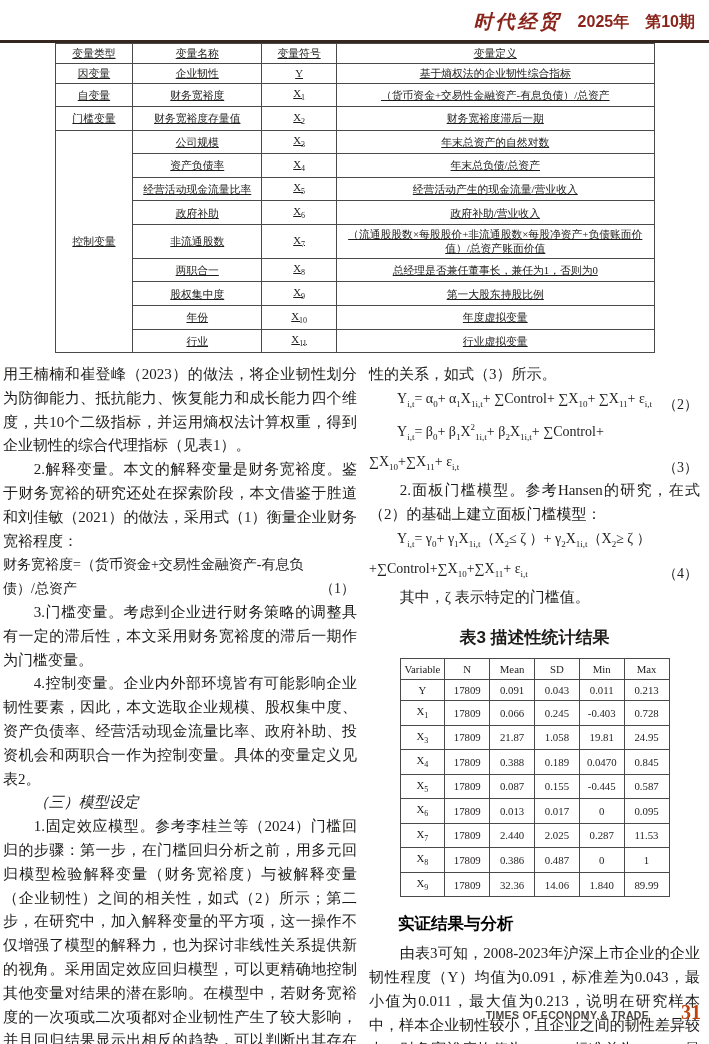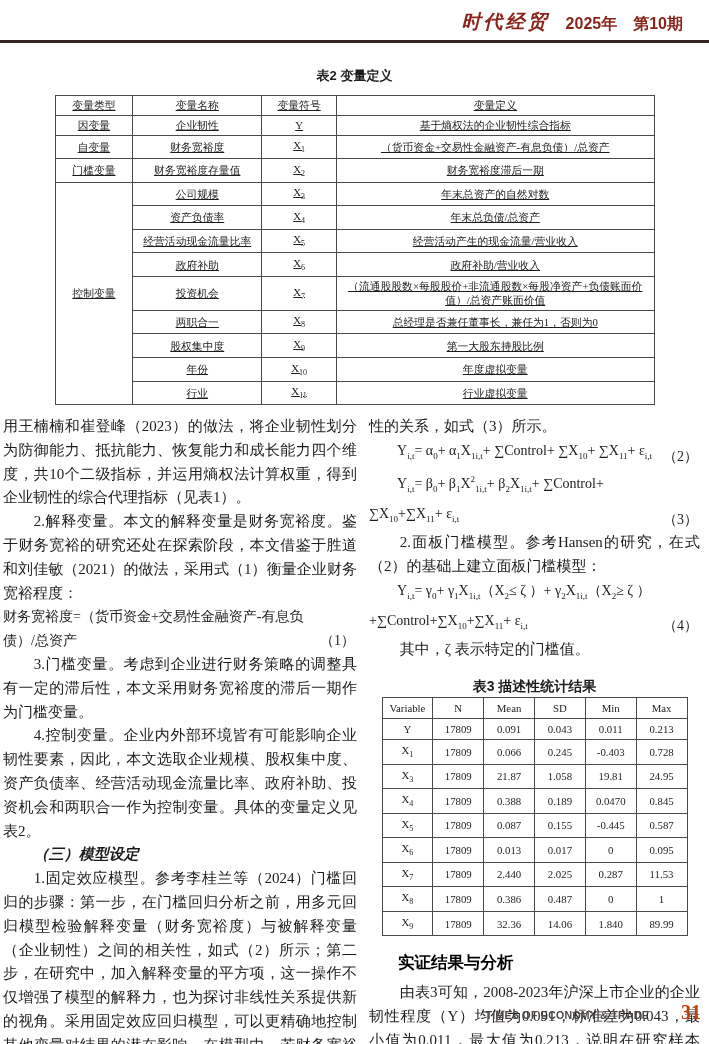--- a/index.html
+++ b/index.html
@@ -2,66 +2,65 @@
 <html><head>
 <meta charset="utf-8">
 <style>
   html,body{margin:0;padding:0;background:#e8e8e8;}
   .page{
     width:709px;height:1044px;background:#ffffff;position:relative;
     font-family:"Liberation Serif","DejaVu Serif",serif;color:#1e1c1b;
     box-sizing:border-box;overflow:hidden;
   }
   
-  .hdr{display:flex;justify-content:flex-end;align-items:flex-end;gap:16px;padding:9px 26px 3px 0;}
+  .hdr{display:flex;justify-content:flex-end;align-items:center;gap:16px;padding:9px 14px 3px 0;}
   .journal-logo{font-weight:bold;font-style:italic;font-size:19px;letter-spacing:3px;color:#8a251c;}
   .issue{font-family:"Liberation Sans","DejaVu Sans",sans-serif;font-weight:bold;font-size:16px;color:#8a251c;}
   .rule{height:2.5px;background:#35261f;margin:2px 0 0 0;}
   
   .t2-title{text-align:center;font-family:"Liberation Sans","DejaVu Sans",sans-serif;font-weight:bold;font-size:13px;margin:24px 0 10px 0;}
   table.t2{width:600px;margin:0 auto;border-collapse:collapse;font-size:10.8px;table-layout:fixed;}
   .t2 th,.t2 td{border:1px solid #4a4a4a;text-align:center;vertical-align:middle;padding:2.5px 4px;font-weight:normal;line-height:1.3;word-break:break-all;text-decoration:underline;}
   .t2 col.c1{width:13%;} .t2 col.c2{width:21.5%;} .t2 col.c3{width:12.5%;} .t2 col.c4{width:53%;}
   
   .cols{display:flex;gap:12px;padding:10px 6px 0 3px;}
   .colL{width:354px;flex:none;}
   .colR{width:331px;flex:none;}
   .cols p{margin:0;text-align:justify;font-size:15px;line-height:23.8px;}
   .ind{text-indent:2.05em;}
-  .kaiti{font-style:italic;font-weight:700;}
+  .kaiti{font-style:italic;font-weight:400;}
   .formula{position:relative;font-size:14px;line-height:23.8px;text-align:left;margin:0;padding-right:34px;}
   .formula.findent{text-indent:2em;}
   .formula .fnum{position:absolute;right:2px;bottom:0;text-indent:0;}
   .formula sub,.formula sup{font-size:9px;}
   .t2 sub,.t3 sub{font-size:8px;}
   
   .sec-h{font-family:"Liberation Sans","DejaVu Sans",sans-serif;font-weight:bold;font-size:16.5px;text-indent:1.75em;margin:16px 0 7px 0;color:#000000;}
   .sub-h{font-size:14.6px;line-height:23.8px;text-indent:2.05em;margin:0;}
   
-  .t3-title{text-align:center;font-family:"Liberation Sans","DejaVu Sans",sans-serif;font-weight:bold;font-size:14px;margin:16px 0 1px 0;}
-  table.t3{width:306px;margin:0 auto;border-collapse:collapse;font-size:10.8px;table-layout:fixed;}
+  .t3-title{text-align:center;font-family:"Liberation Sans","DejaVu Sans",sans-serif;font-weight:bold;font-size:17px;margin:16px 0 9px 0;}
+  table.t3{width:270px;margin:0 auto;border-collapse:collapse;font-size:10.8px;table-layout:fixed;}
   .t3 th,.t3 td{border:1px solid #4a4a4a;text-align:center;padding:3px 2px;font-weight:normal;line-height:1.3;}
   
   .footer{position:absolute;bottom:20px;right:8px;display:flex;align-items:baseline;gap:32px;}
   .footer-en{font-family:"Liberation Sans","DejaVu Sans",sans-serif;font-weight:bold;font-size:10.5px;color:#4d4744;letter-spacing:0.3px;}
   .footer-page{font-family:Liberation Serif, serif;font-weight:bold;font-size:20px;color:#c2410c;}
 </style>
 </head>
 <body>
 
 <div class="page">
 
   <div class="hdr">
     <span class="journal-logo">时代经贸</span>
     <span class="issue">2025年</span>
     <span class="issue">第10期</span>
   </div>
   <div class="rule"></div>
 
-  <div class="t2-title">表2  变量定义</div>
   <table class="t2">
     <colgroup>
         <col class="c1">
         <col class="c2">
         <col class="c3">
         <col class="c4">
       </colgroup>
     <tbody>
         <tr>
           <th>变量类型</th>
@@ -102,21 +101,21 @@
           <td>经营活动现金流量比率</td>
           <td>X<sub>5</sub></td>
           <td>经营活动产生的现金流量/营业收入</td>
         </tr>
         <tr>
           <td>政府补助</td>
           <td>X<sub>6</sub></td>
           <td>政府补助/营业收入</td>
         </tr>
         <tr>
-          <td>投资机会</td>
+          <td>非流通股数</td>
           <td>X<sub>7</sub></td>
           <td>（流通股股数×每股股价+非流通股数×每股净资产+负债账面价值）/总资产账面价值</td>
         </tr>
         <tr>
           <td>两职合一</td>
           <td>X<sub>8</sub></td>
           <td>总经理是否兼任董事长，兼任为1，否则为0</td>
         </tr>
         <tr>
           <td>股权集中度</td>

